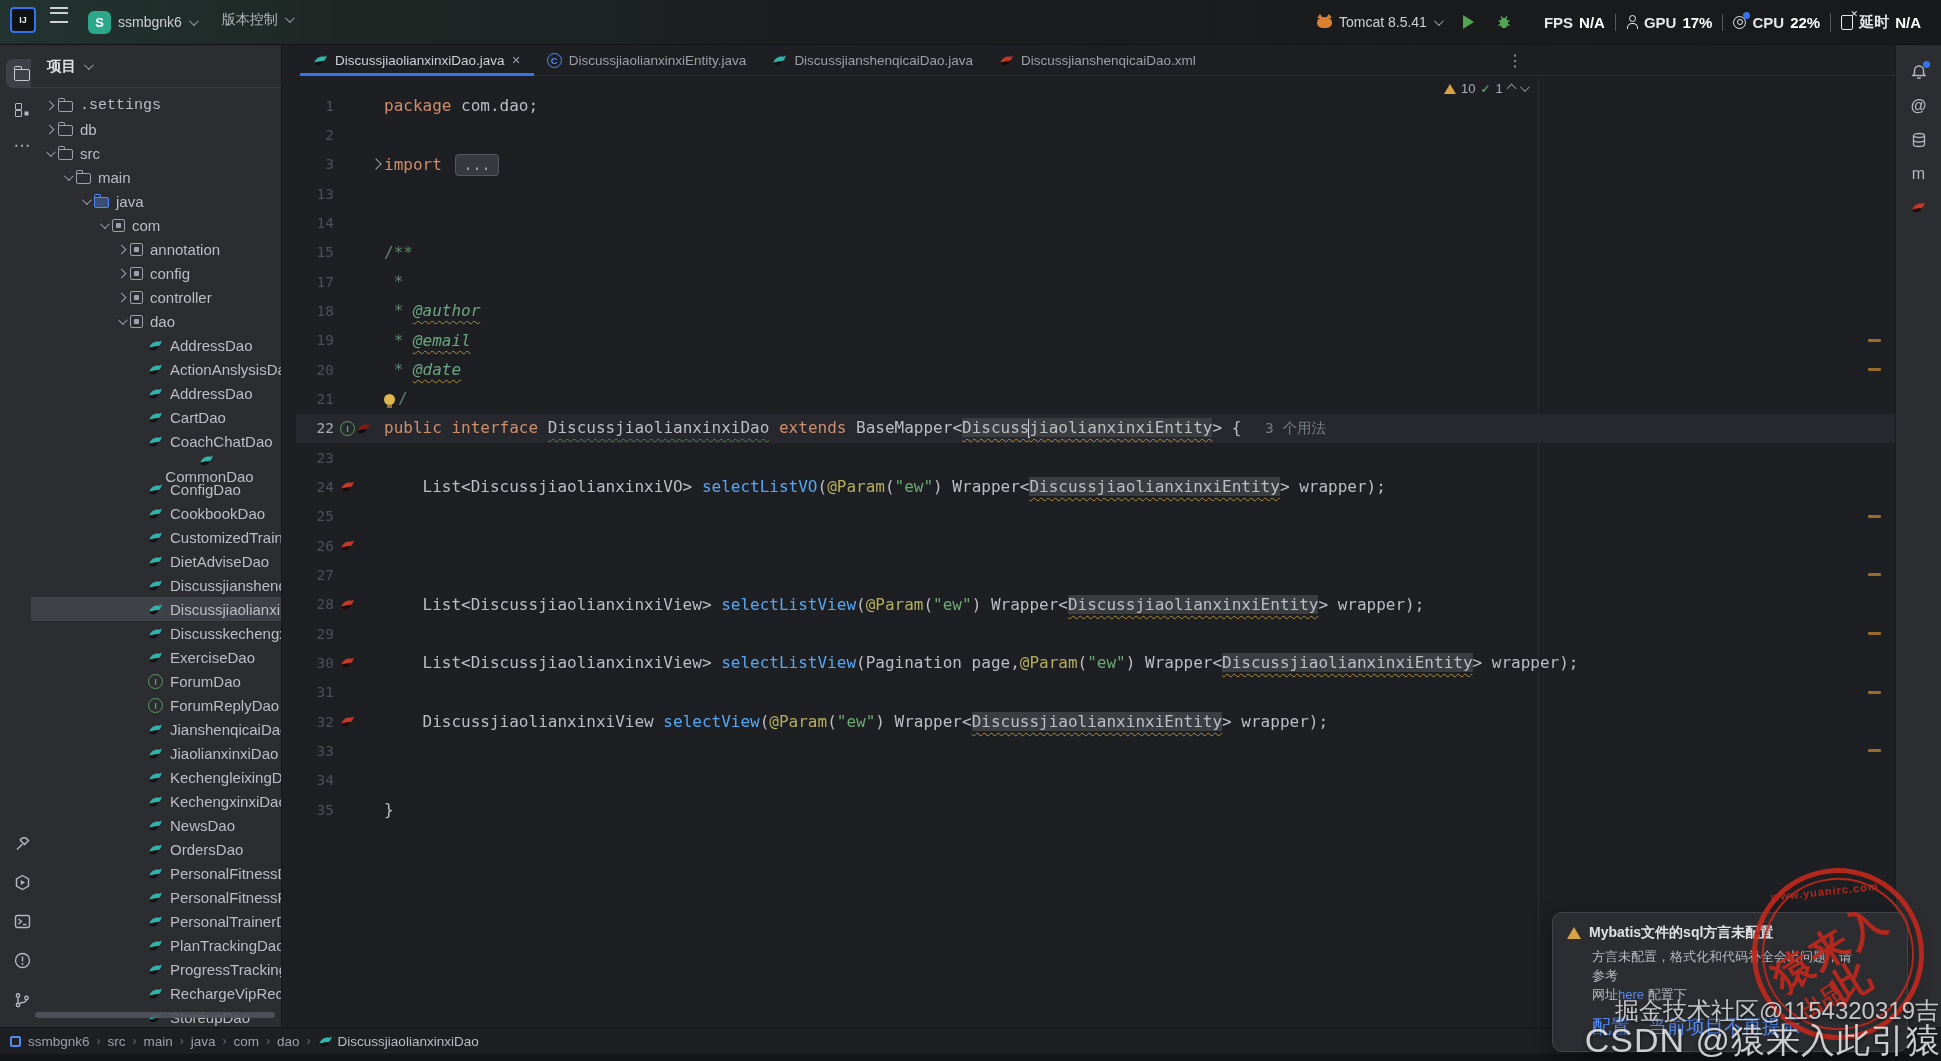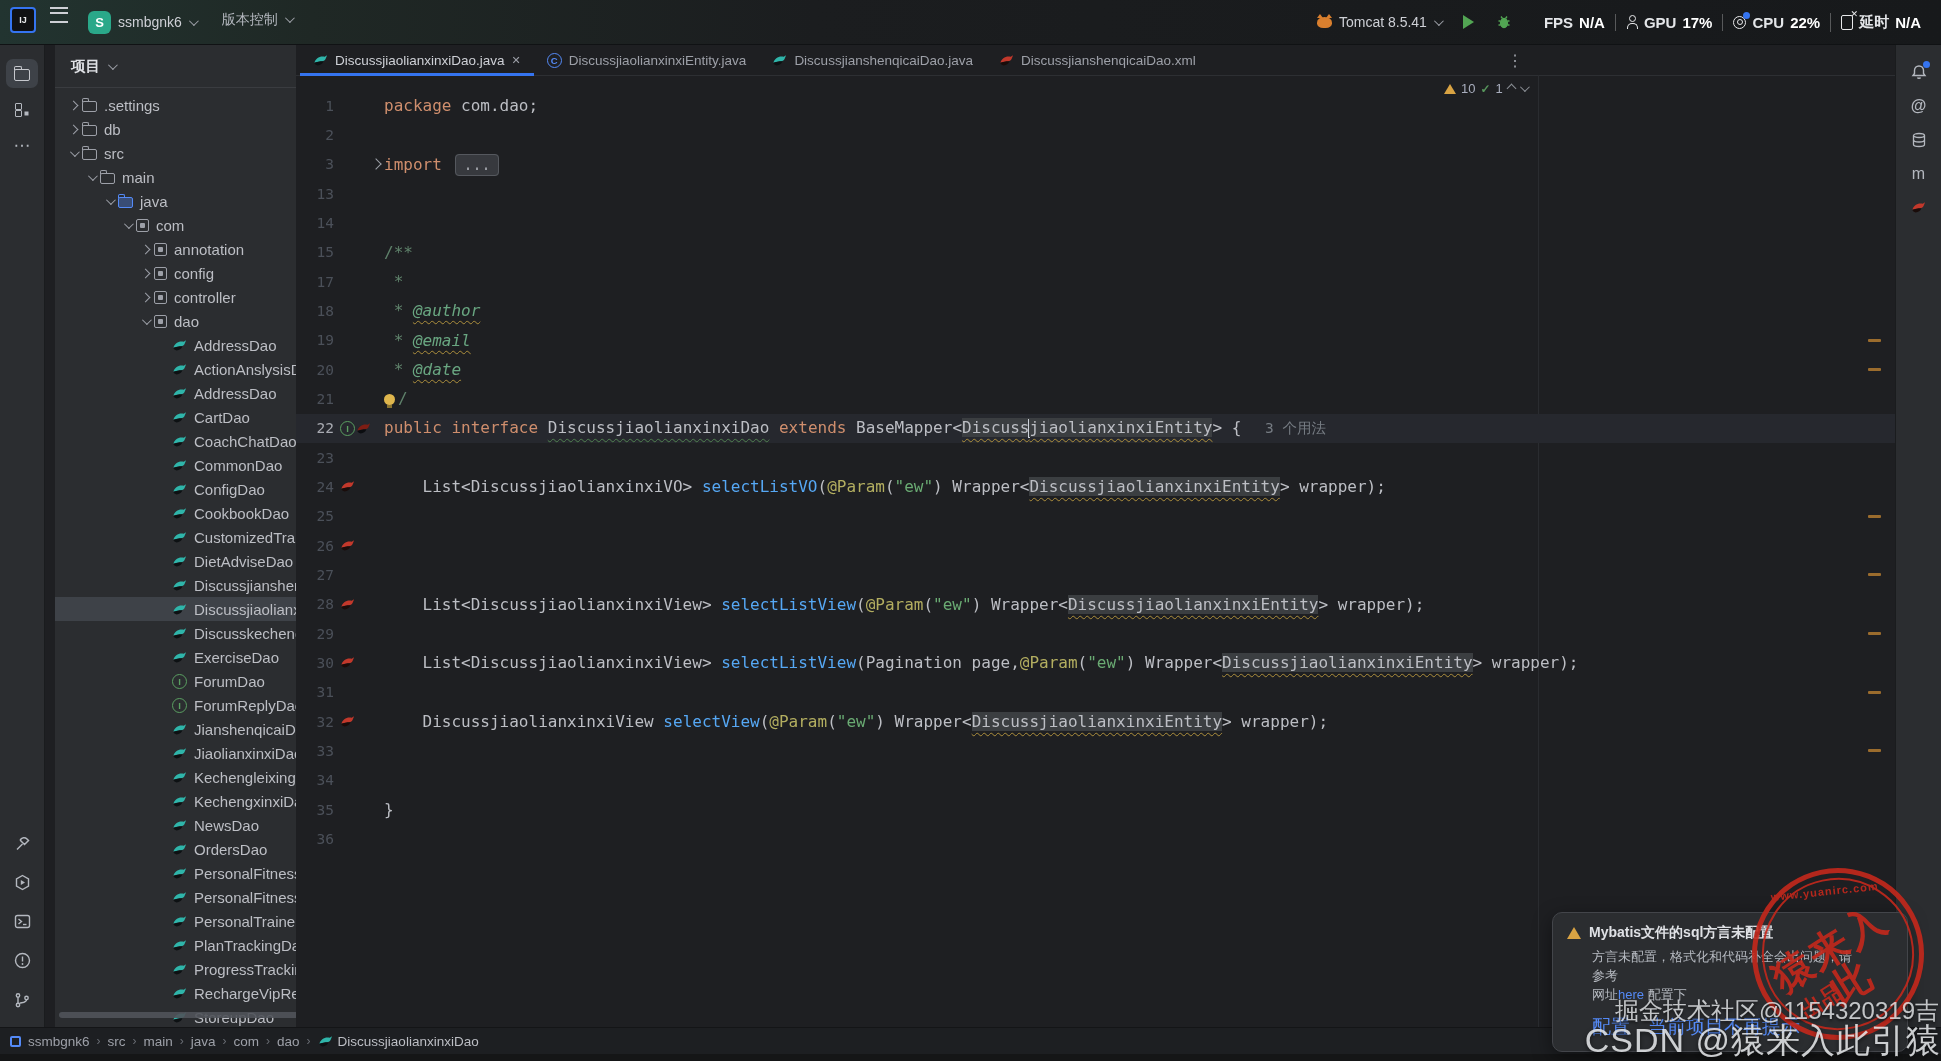--- a/index.html
+++ b/index.html
@@ -56,21 +56,21 @@
   .i-folder::before{content:"";position:absolute;top:-4px;left:-1.5px;width:6px;height:3px;border:1.5px solid #C6C8CD;border-bottom:none;border-radius:2px 2px 0 0}
   .i-structure{width:14px;height:14px;position:relative;display:inline-block}
   .i-structure::before{content:"";position:absolute;top:0;left:0;width:5px;height:5px;border:1.5px solid #B4B8BF;border-radius:1px}
   .i-structure::after{content:"";position:absolute;bottom:0;left:0;width:5px;height:5px;border:1.5px solid #B4B8BF;border-radius:1px;box-shadow:8px 0 0 -1.5px #B4B8BF}
   .i-more::before{content:"⋯";color:#B4B8BF;font-size:17px;line-height:1}
   .i-at::before{content:"@";color:#B4B8BF;font-size:16px;font-weight:bold}
   .i-maven::before{content:"m";color:#B4B8BF;font-size:16px}
   .badge-dot{position:absolute;top:4px;right:5px;width:7px;height:7px;border-radius:50%;background:#3574F0}
 
   
-  .project-panel{position:absolute;left:55px;top:45px;width:251px;height:982px;background:#2B2D30;overflow:hidden;border-right:1px solid #17181B;box-sizing:border-box}
+  .project-panel{position:absolute;left:31px;top:45px;width:251px;height:982px;background:#2B2D30;overflow:hidden;border-right:1px solid #17181B;box-sizing:border-box}
   .pp-header{height:42px;display:flex;align-items:center;gap:8px;padding-left:16px;border-bottom:1px solid #3A3C40;
     font:600 14.5px "Liberation Sans",sans-serif;color:#DFE1E5}
   .tree{padding-top:5px}
   .trow{height:24px;display:flex;align-items:center;white-space:nowrap;cursor:pointer}
   .trow.selected{background:#3E4248}
   .tchev{width:17px;display:flex;justify-content:center;flex:none}
   .tlabel{margin-left:7px;font-size:15px;color:#BCBEC4}
   .icon{display:inline-flex;align-items:center;justify-content:center;flex:none}
   .i-tfolder{width:15px;height:11px;border:1.5px solid #9DA0A8;border-radius:2px;position:relative;margin-top:3px;box-sizing:border-box}
   .i-tfolder::before{content:"";position:absolute;top:-4px;left:-1.5px;width:5px;height:3px;border:1.5px solid #9DA0A8;border-bottom:none;border-radius:2px 2px 0 0}
@@ -269,32 +269,32 @@
       </div>
     </div>
 </div>
 
 <div class="project-panel">
   <div class="pp-header">
     <span>项目</span>
     <span class="chev down"></span>
   </div>
   <div class="tree" id="tree">
+      <div class="trow" style="padding-left: 10px; font-family: Liberation Mono, monospace;">
+        <span class="tchev">
+          <span class="chev right"></span>
+        </span>
+        <span class="icon i-tfolder"></span>
+        <span class="tlabel">.settings</span>
+      </div>
       <div class="trow" style="padding-left: 10px;">
         <span class="tchev">
           <span class="chev right"></span>
         </span>
         <span class="icon i-tfolder"></span>
-        <span class="tlabel">.settings</span>
-      </div>
-      <div class="trow" style="padding-left: 10px;">
-        <span class="tchev">
-          <span class="chev right"></span>
-        </span>
-        <span class="icon i-tfolder"></span>
         <span class="tlabel">db</span>
       </div>
       <div class="trow" style="padding-left: 10px;">
         <span class="tchev">
           <span class="chev down"></span>
         </span>
         <span class="icon i-tfolder"></span>
         <span class="tlabel">src</span>
       </div>
       <div class="trow" style="padding-left: 28px;">
@@ -389,21 +389,21 @@
       <div class="trow" style="padding-left: 100px;">
         <span class="tchev"></span>
         <span class="icon">
           <svg width="15" height="15" viewBox="0 0 16 16">
             <path d="M1.5 10.5C2.5 5.5 8 2.5 12.5 4L15 2.5 13.5 6C13 8 10.5 9 8 9 5 9 2.5 10 1.5 10.5Z" fill="#2FB5AA"></path>
             <path d="M1.5 10.5C5 9 9.5 8.5 11 8.8 10.5 11.5 7.5 13.2 5 13.2 3 13.2 1.8 12.2 1.5 10.5Z" fill="#0D1113"></path>
           </svg>
         </span>
         <span class="tlabel">CoachChatDao</span>
       </div>
-      <div class="trow" style="padding-left: 100px;">
+      <div class="trow" style="padding-left: 100px; flex-direction: column;">
         <span class="tchev"></span>
         <span class="icon">
           <svg width="15" height="15" viewBox="0 0 16 16">
             <path d="M1.5 10.5C2.5 5.5 8 2.5 12.5 4L15 2.5 13.5 6C13 8 10.5 9 8 9 5 9 2.5 10 1.5 10.5Z" fill="#2FB5AA"></path>
             <path d="M1.5 10.5C5 9 9.5 8.5 11 8.8 10.5 11.5 7.5 13.2 5 13.2 3 13.2 1.8 12.2 1.5 10.5Z" fill="#0D1113"></path>
           </svg>
         </span>
         <span class="tlabel">CommonDao</span>
       </div>
       <div class="trow" style="padding-left: 100px;">
@@ -857,26 +857,20 @@
           <span class="lnum">34</span>
           <span class="gslot"></span>
           <span class="fslot"></span>
           <span class="ctext"></span>
         </div>
         <div class="crow">
           <span class="lnum">35</span>
           <span class="gslot"></span>
           <span class="fslot"></span>
           <span class="ctext"><span class="sp">}</span></span>
-        </div>
-        <div class="crow">
-          <span class="lnum">36</span>
-          <span class="gslot"></span>
-          <span class="fslot"></span>
-          <span class="ctext"></span>
         </div>
       </div>
     <div class="insp">
       <span class="tri"></span>
       <span>10</span>
       <span class="chk"></span>
       <span>1</span>
       <span class="chev" style="transform:rotate(-135deg)"></span>
       <span class="chev down"></span>
     </div>

